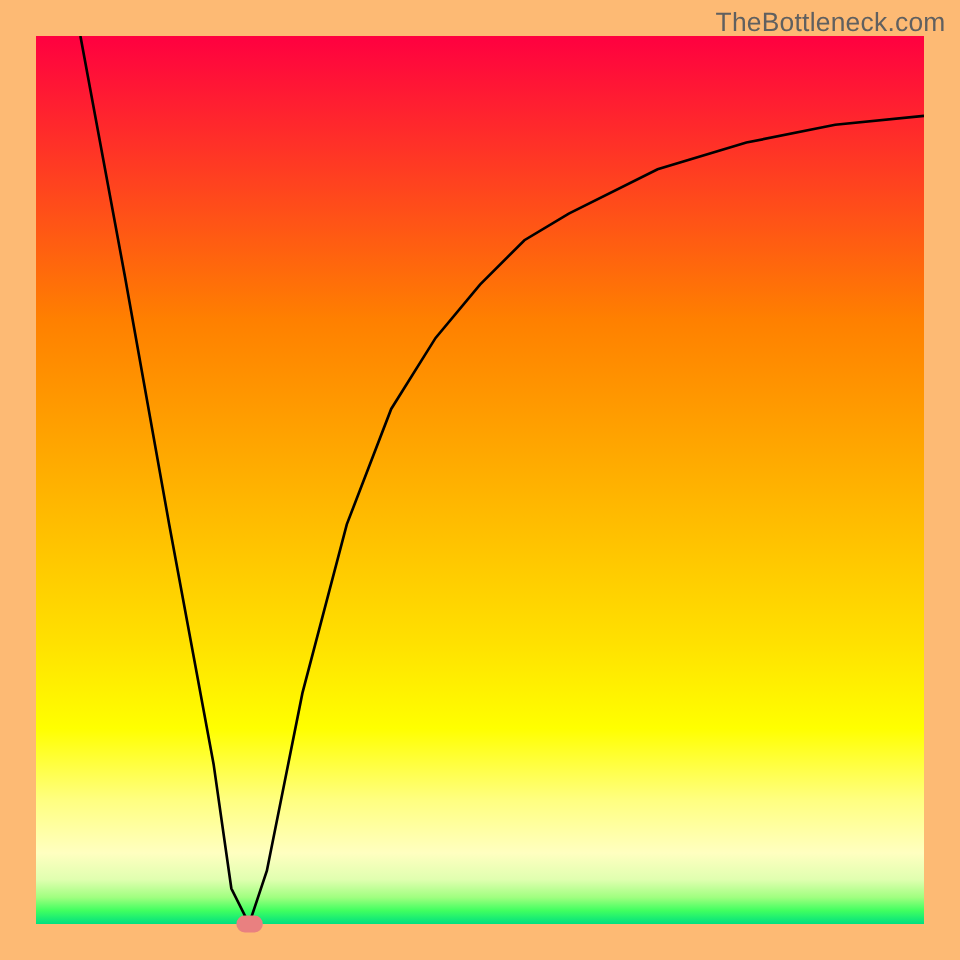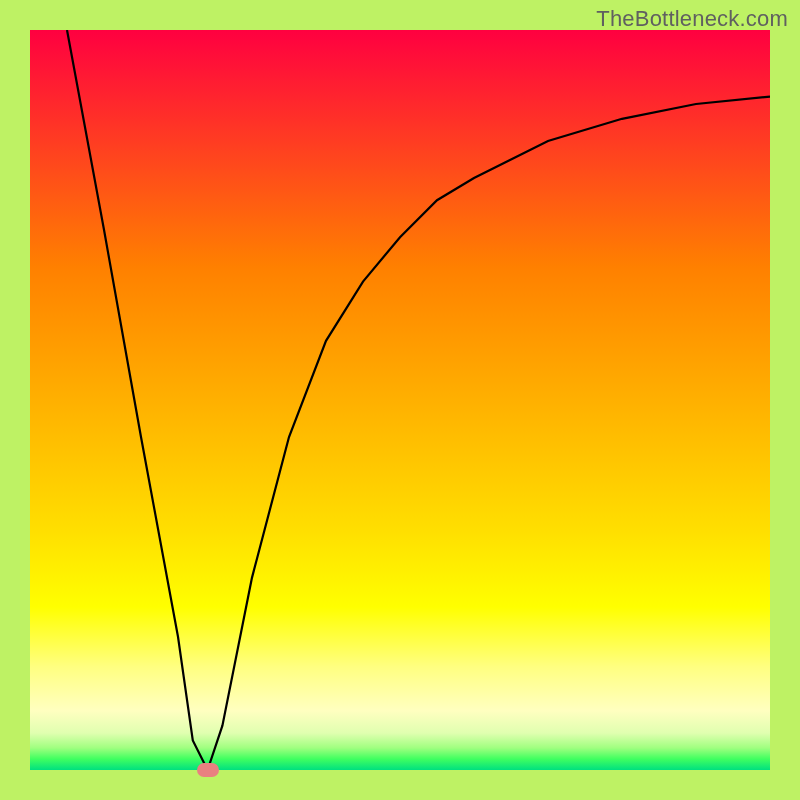--- a/index.html
+++ b/index.html
@@ -4,21 +4,21 @@
 <style>
   body {
     margin: 0;
     padding: 0;
     background: #fff;
   }
   .chart-container {
     width: 800px;
     height: 800px;
     position: relative;
-    background: #bef264;
+    background: #fdba74;
   }
   .plot-area {
     position: absolute;
     left: 30px;
     top: 30px;
     width: 740px;
     height: 740px;
     background: linear-gradient(to bottom,
       #ff0040 0%,
       #ff2030 8%,

